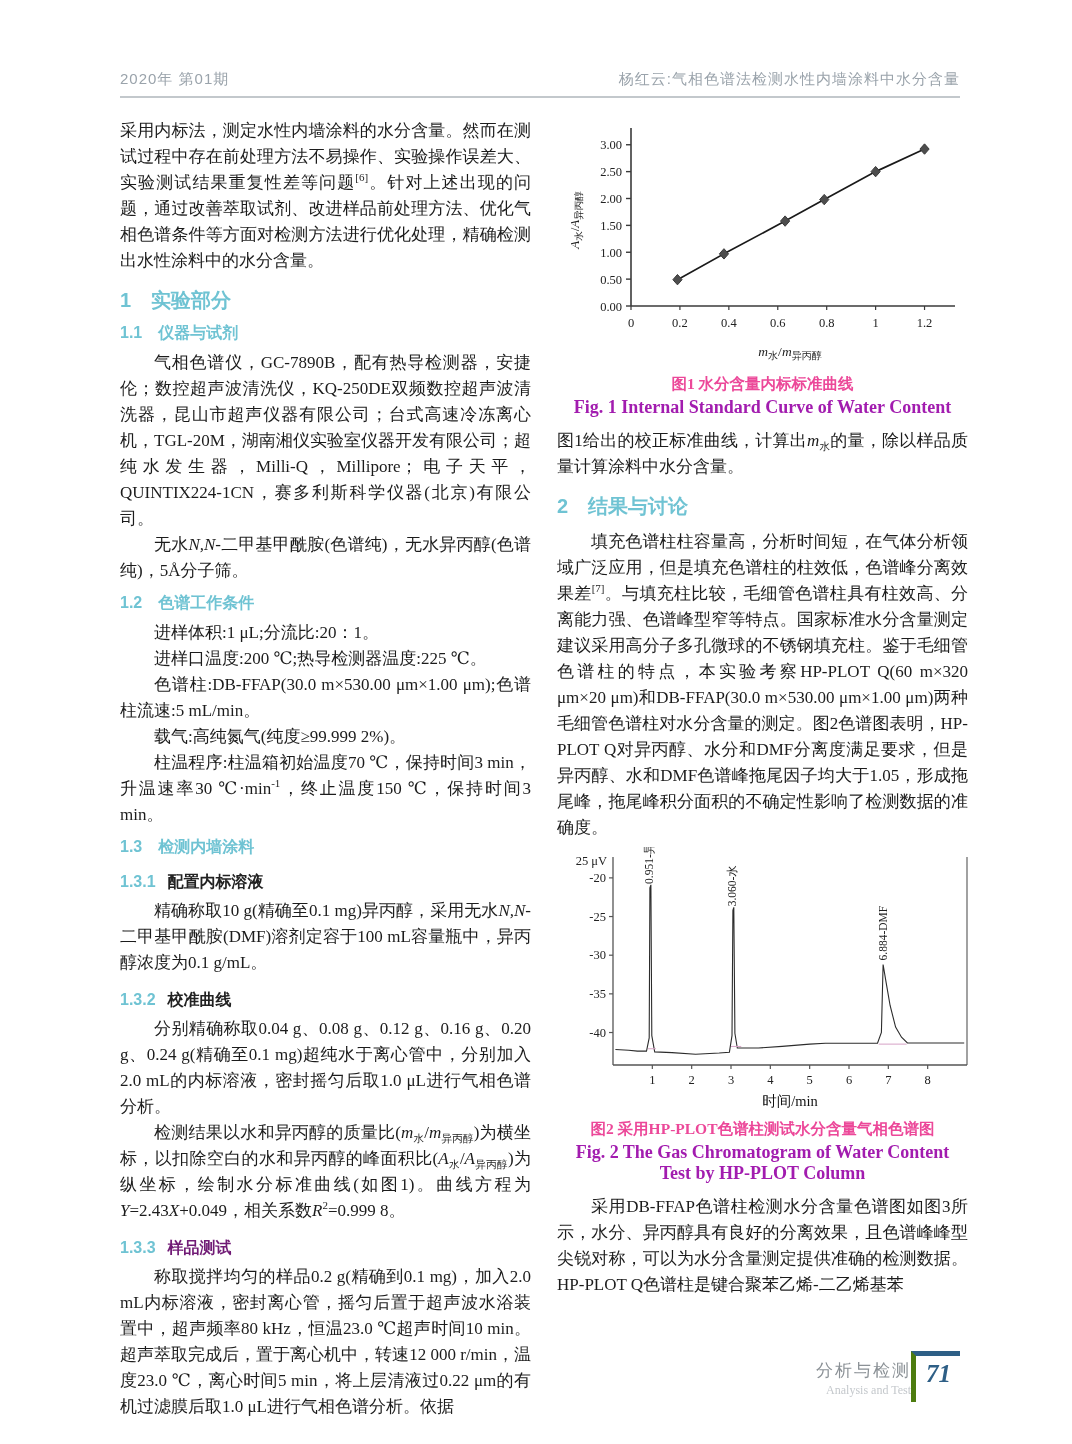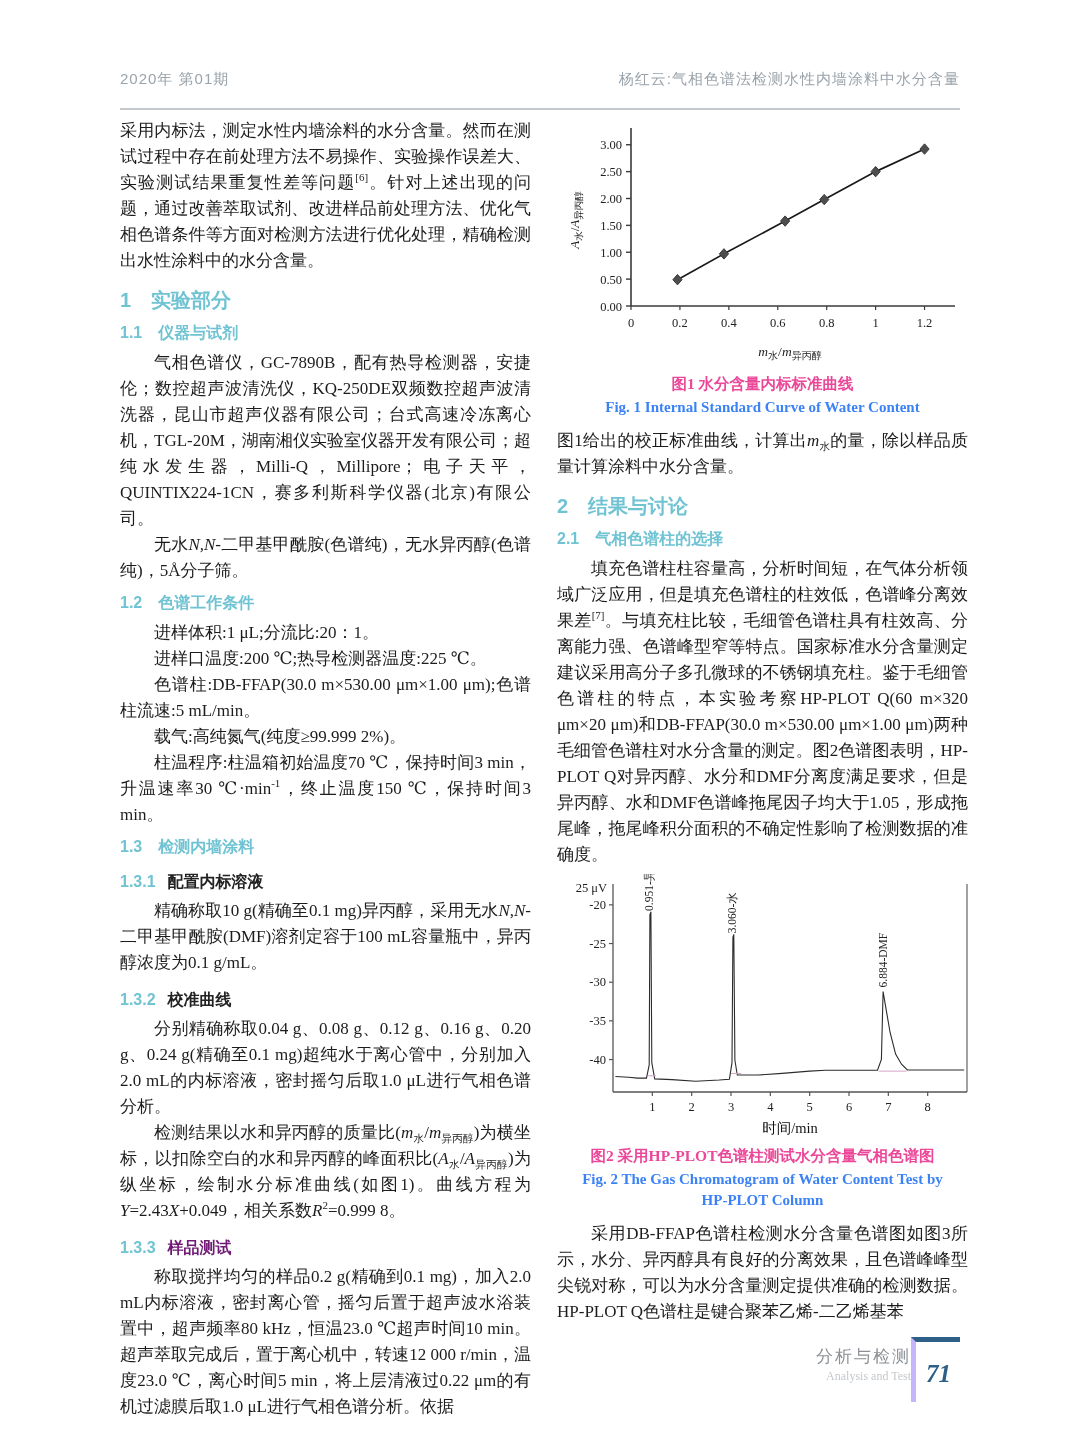--- a/index.html
+++ b/index.html
@@ -1,20 +1,20 @@
 <!DOCTYPE html>
 <html><head>
 <meta charset="utf-8">
 <style>
   html,body{margin:0;padding:0;background:#e9e9e9;}
   .page{position:relative;width:1072px;height:1444px;margin:0 auto;background:#ffffff;overflow:hidden;
         font-family:"Liberation Serif","DejaVu Serif",serif;color:#1c1c1c;}
   
   header{position:absolute;top:70px;left:120px;right:112px;display:flex;justify-content:space-between;
-         align-items:flex-end;border-bottom:2px solid #c3c8cc;padding-bottom:19px;
+         align-items:flex-end;border-bottom:2px solid #c3c8cc;padding-bottom:7px;
          font-family:"Liberation Sans","DejaVu Sans",sans-serif;font-size:15px;color:#9aa3ab;letter-spacing:1px;}
   
   .cols{position:absolute;top:118px;left:120px;right:104px;display:flex;gap:26px;}
   .col{flex:1;min-width:0;}
   .body-p{margin:0;font-size:17px;line-height:26px;text-align:justify;white-space:pre-wrap;}
   .body-p.indent{text-indent:2em;}
   .body-p sup{font-size:11px;line-height:0;}
   .body-p sub{font-size:10.5px;line-height:0;}
   .it{font-style:italic;}
   .sec-h1{font-family:"Liberation Sans","DejaVu Sans",sans-serif;font-weight:bold;font-size:20px;
@@ -22,29 +22,29 @@
   .sec-h2{font-family:"Liberation Sans","DejaVu Sans",sans-serif;font-weight:bold;font-size:16px;
           color:#6fc3d3;margin:9px 0 6px;white-space:pre-wrap;}
   .sec-h3{font-family:"Liberation Sans","DejaVu Sans",sans-serif;font-size:16px;margin:14px 0 5px;}
   .h3-num{color:#6fc3d3;font-weight:bold;margin-right:12px;}
   .h3-title{color:#222;font-weight:bold;}
   .h3-title.teal{color:#701a75;}
   
   figure{margin:0;padding:0;}
   figcaption{text-align:center;margin:2px 0 10px;}
   .cap-zh{font-size:15.5px;font-weight:bold;color:#ec4899;}
-  .cap-en{font-family:"Liberation Serif","DejaVu Serif",serif;font-size:15px;font-weight:bold;color:#3b82f6;
+  .cap-en{font-family:"Liberation Serif","DejaVu Serif",serif;font-size:18px;font-weight:bold;color:#a21caf;
           margin-top:2px;line-height:21px;}
   svg text{font-family:"Liberation Serif","DejaVu Serif",serif;}
   
   footer{position:absolute;bottom:42px;right:112px;display:flex;align-items:flex-start;gap:0;}
   .f-text{text-align:right;padding-top:8px;}
   .f-zh{font-family:"Liberation Sans","DejaVu Sans",sans-serif;font-size:17px;color:#8b9196;letter-spacing:2px;}
   .f-en{font-family:Liberation Serif, serif;font-size:12px;color:#c4c8cc;margin-top:1px;}
-  .f-page{border-top:5px solid #2e5f86;border-left:5px solid #c4b5fd;padding:18px 9px 14px 10px;}
+  .f-page{border-top:5px solid #2e5f86;border-left:5px solid #4d7c0f;padding:4px 9px 14px 10px;}
   .f-page span{font-family:"Liberation Serif","DejaVu Serif",serif;font-style:italic;font-weight:bold;
                font-size:25px;color:#2e5f86;}
 </style>
 </head>
 <body>
 
 <div class="page">
 
   <header>
     <span>2020年  第01期</span>
@@ -123,21 +123,20 @@
           </svg>
         <figcaption>
           <div class="cap-zh">图1  水分含量内标标准曲线</div>
           <div class="cap-en">Fig. 1  Internal Standard Curve of Water Content</div>
         </figcaption>
       </figure>
 
       <div>
           <p class="body-p"><span>图1给出的校正标准曲线，计算出</span><span class="it">m</span><sub>水</sub><span>的量，除以样品质量计算涂料中水分含量。</span></p>
           <div class="sec-h1">2　结果与讨论</div>
-          <div class="sec-h2">2.1　气相色谱柱的选择</div>
           <p class="body-p indent"><span>填充色谱柱柱容量高，分析时间短，在气体分析领域广泛应用，但是填充色谱柱的柱效低，色谱峰分离效果差</span><sup>[7]</sup><span>。与填充柱比较，毛细管色谱柱具有柱效高、分离能力强、色谱峰型窄等特点。国家标准水分含量测定建议采用高分子多孔微球的不锈钢填充柱。鉴于毛细管色谱柱的特点，本实验考察HP-PLOT Q(60 m×320 μm×20 μm)和DB-FFAP(30.0 m×530.00 μm×1.00 μm)两种毛细管色谱柱对水分含量的测定。图2色谱图表明，HP-PLOT Q对异丙醇、水分和DMF分离度满足要求，但是异丙醇、水和DMF色谱峰拖尾因子均大于1.05，形成拖尾峰，拖尾峰积分面积的不确定性影响了检测数据的准确度。</span></p>
         </div>
 
       <figure style="margin-top:6px;">
         <svg id="fig2-svg" width="420" height="266" viewBox="0 0 420 266">
             <line x1="56" y1="10" x2="56" y2="218" stroke="#555" stroke-width="1.3"></line>
             <line x1="56" y1="218" x2="410" y2="218" stroke="#555" stroke-width="1.3"></line>
             <line x1="410" y1="10" x2="410" y2="218" stroke="#555" stroke-width="1.1"></line>
             <text x="50" y="18" font-size="12.5" fill="#222" text-anchor="end">25 μV</text>
             <line x1="52" y1="30.87732342007434" x2="56" y2="30.87732342007434" stroke="#555" stroke-width="1.2"></line>

